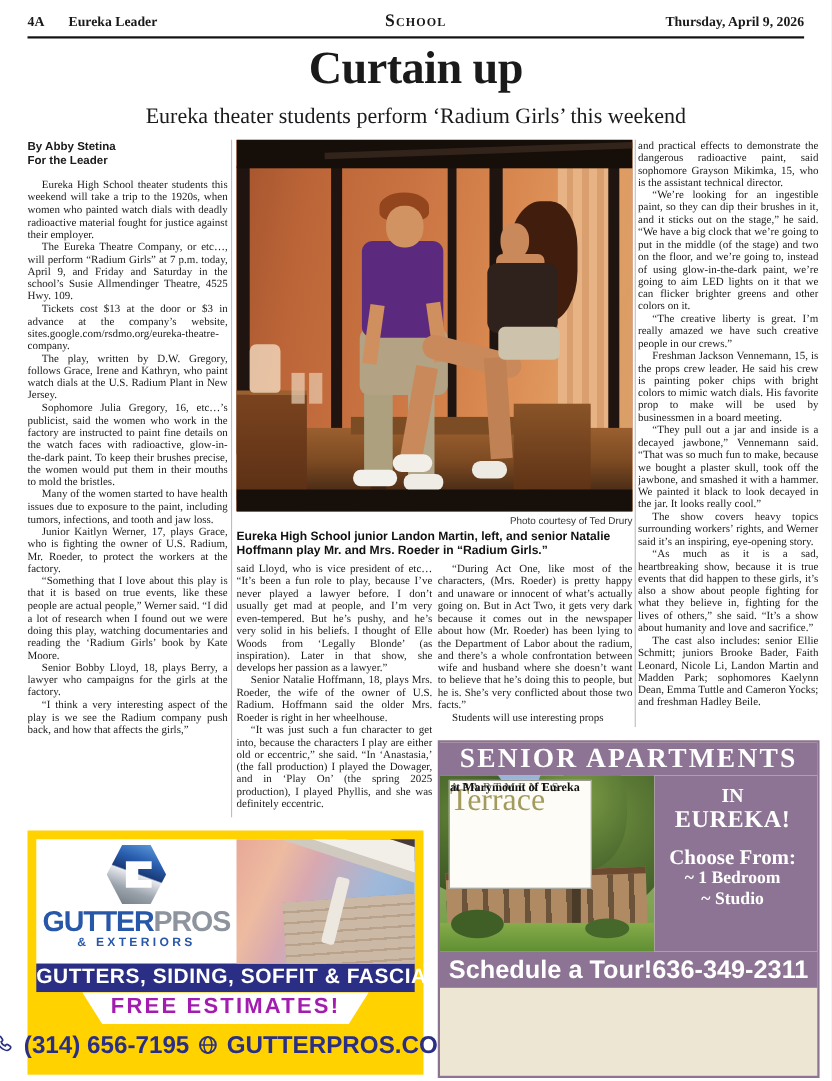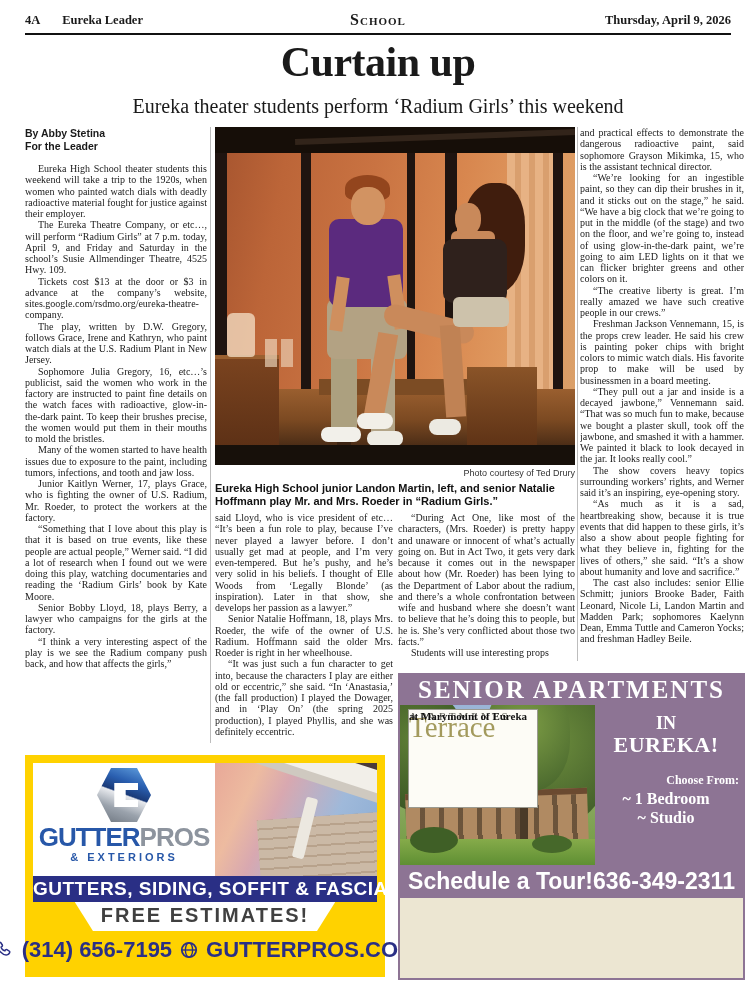--- a/index.html
+++ b/index.html
@@ -114,21 +114,21 @@
   .gp-fascia{top:16px;right:-24px;width:245px;height:22px;background:#f2efe9;
      transform:rotate(18deg);transform-origin:right bottom;box-shadow:0 9px 0 #cfc9c0;}
   .gp-wall{bottom:-12px;right:-12px;width:130px;height:72px;transform:rotate(-4deg);
      background:repeating-linear-gradient(180deg,#cbb9a6 0 8px,#b8a28c 8px 10px);}
   .gp-spout{top:34px;right:66px;width:12px;height:62px;background:#ece8e0;
      transform:rotate(14deg);border-radius:3px;}
   .gp-band{height:26px;line-height:26px;background:#2A2F85;color:#fff;text-align:center;
      font-weight:bold;font-size:19px;letter-spacing:0.5px;white-space:nowrap;}
   .gp-est-row{height:29px;background:#FFD200;display:flex;justify-content:center;}
   .gp-est{background:#fff;clip-path:polygon(0 0,100% 0,93% 100%,7% 100%);
-     padding:0 26px;line-height:27px;color:#404040;font-weight:bold;font-size:20px;letter-spacing:2px;}
+     padding:0 26px;line-height:27px;color:#a21caf;font-weight:bold;font-size:20px;letter-spacing:2px;}
   .gp-contact{height:38px;display:flex;align-items:center;justify-content:center;gap:8px;
      color:#2A2F85;font-weight:bold;font-size:22px;white-space:nowrap;}
   .gp-contact svg{display:block;}
 
   
   .sen-ad{position:absolute;left:398px;top:673px;width:347px;height:307px;box-sizing:border-box;
      border:2px solid #8d7494;background:#ece6d2;font-family:"Liberation Serif",serif;}
   .sen-banner{height:30px;line-height:30px;background:#8d7494;color:#fff;text-align:center;
      font-weight:bold;font-size:25px;letter-spacing:2px;white-space:nowrap;}
   .sen-mid{position:relative;height:160px;display:flex;}
@@ -154,21 +154,21 @@
   .terrace-name{font-size:29px;line-height:30px;color:#a39a5d;margin-top:2px;}
   .terrace-sub{font-size:11px;letter-spacing:3px;color:#5a5a52;line-height:13px;}
   .terrace-tag{font-size:11px;font-weight:bold;color:#111;line-height:13px;font-family:"Liberation Serif",serif;}
   .sen-right{position:relative;flex:1;overflow:hidden;background:#ece6d2;}
   .sen-circle{position:absolute;right:-76px;top:-40px;width:300px;height:244px;
      background:#8d7494;border-radius:50%;}
   .sen-circle-text{position:absolute;right:4px;top:8px;width:146px;text-align:center;
      color:#fff;font-weight:bold;}
   .sen-in{font-size:18px;line-height:20px;}
   .sen-eureka{font-size:22px;line-height:24px;letter-spacing:0.5px;}
-  .sen-choose{margin-top:14px;font-size:12px;line-height:18px;text-align:right;}
+  .sen-choose{margin-top:14px;font-size:19px;line-height:18px;}
   .sen-options div{font-size:16px;line-height:19px;text-align:center;}
   .sen-bullets{height:80px;background:#ece6d2;text-align:center;color:#181410;
      font-weight:bold;font-size:13.5px;line-height:15.8px;padding-top:5px;box-sizing:border-box;}
   .sen-cta{height:33px;background:#8d7494;color:#fff;display:flex;align-items:center;
      justify-content:center;font-family:"Liberation Sans",sans-serif;
      font-weight:bold;font-size:23px;white-space:nowrap;}
 </style>
 </head>
 <body>
 

